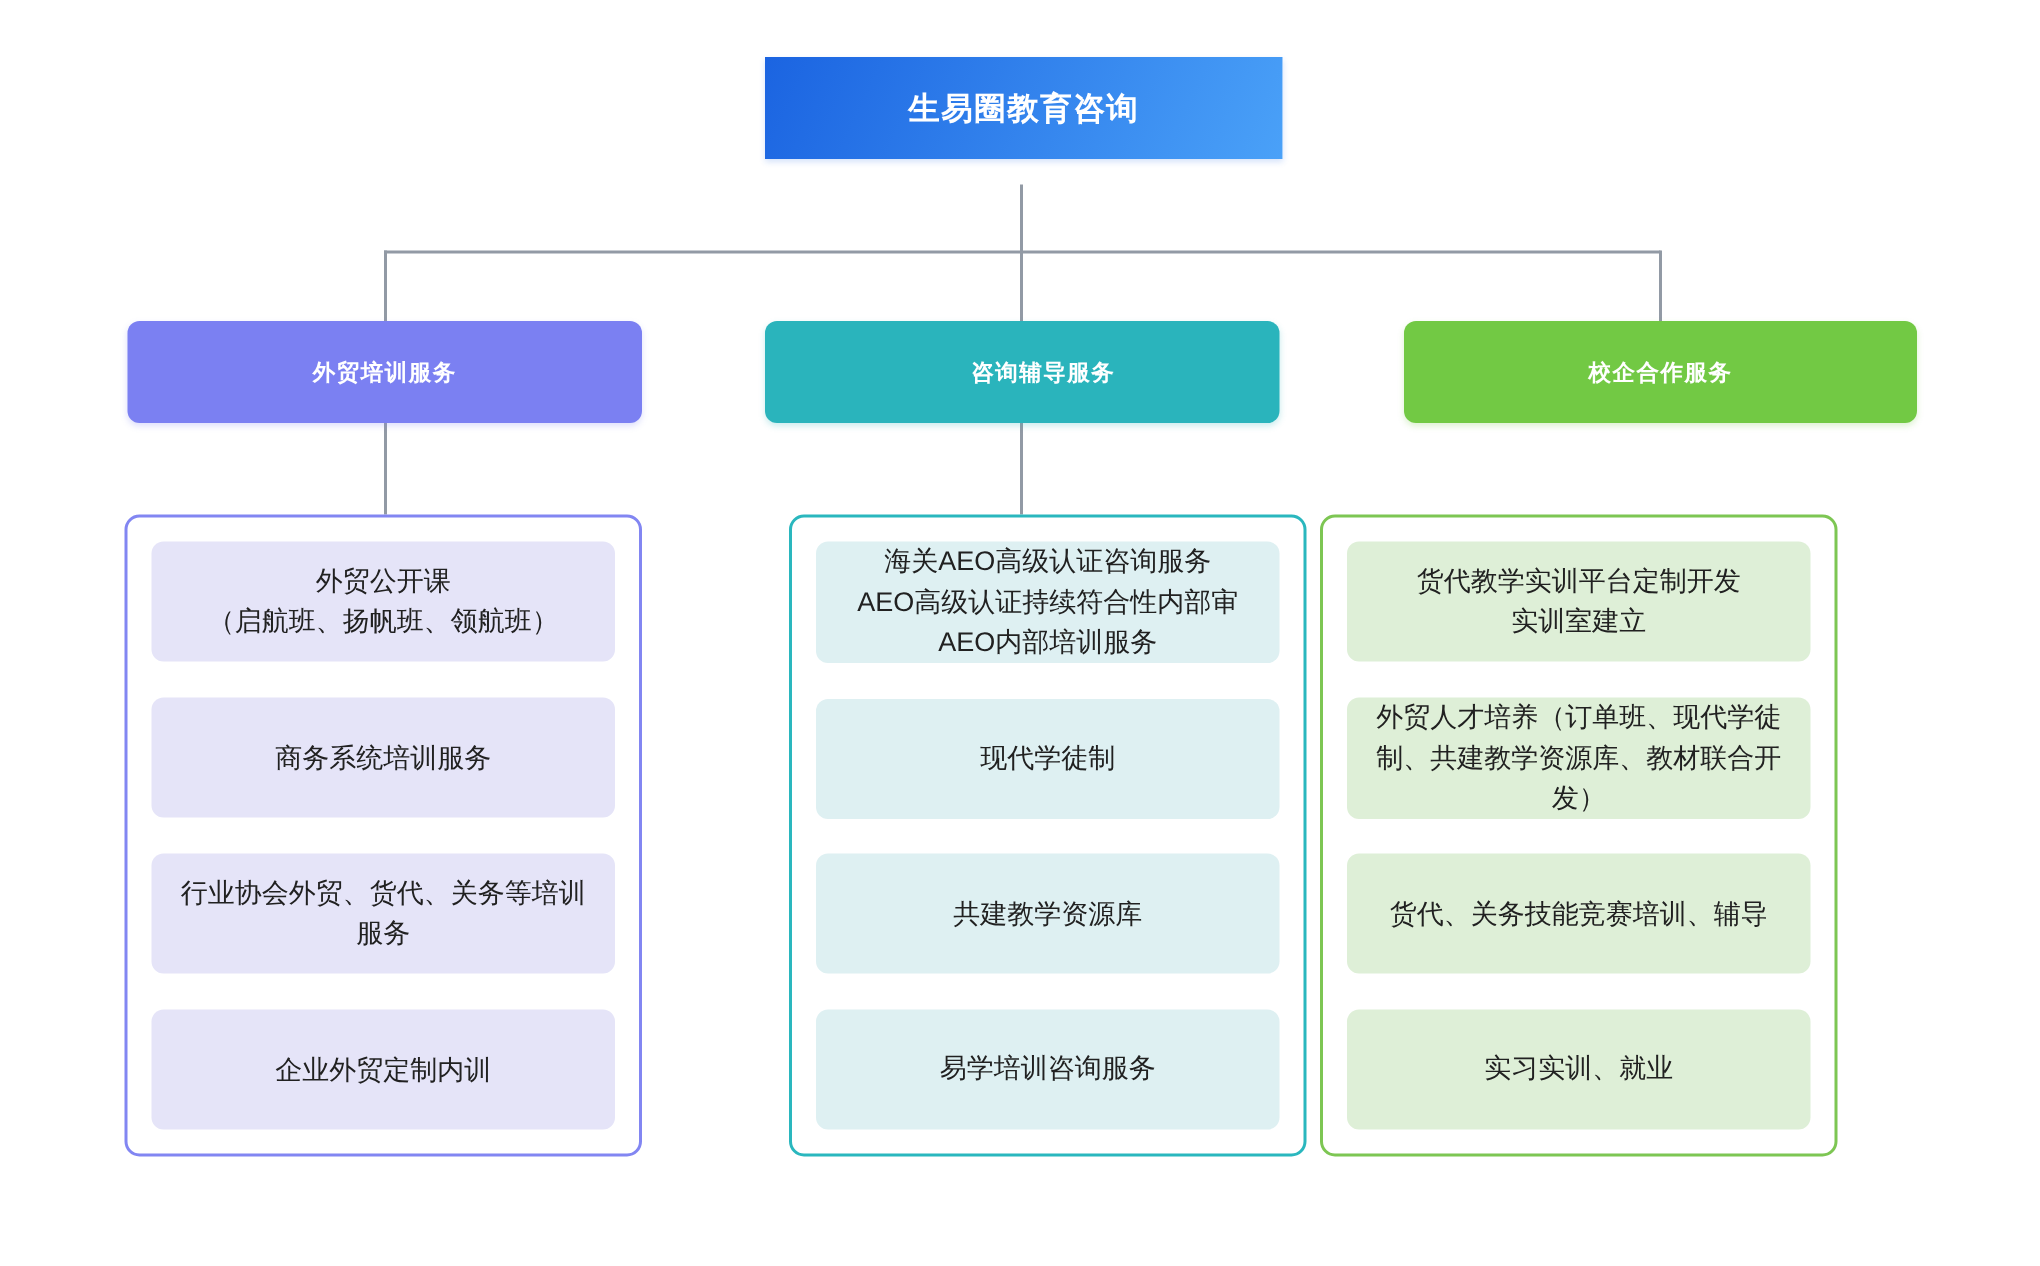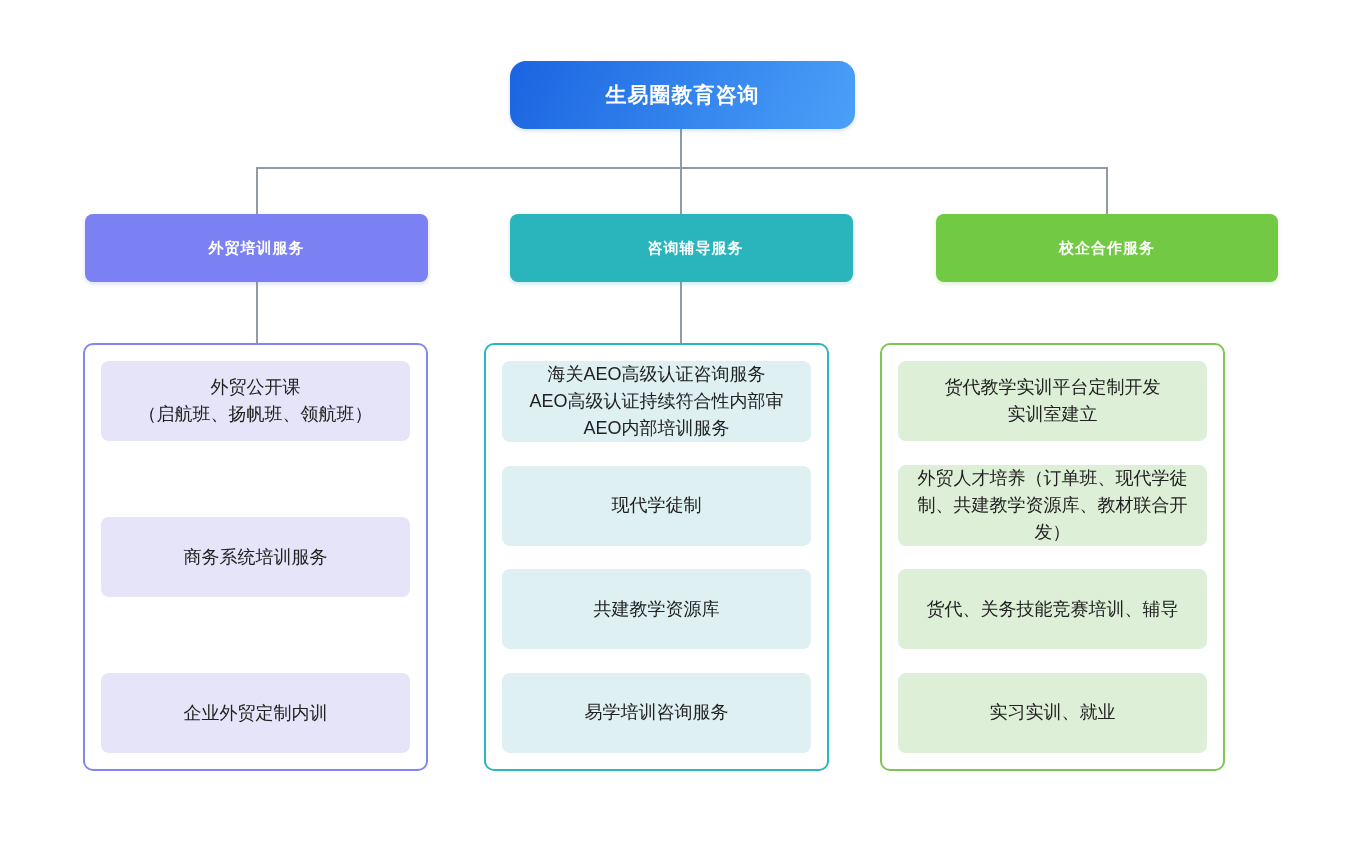--- a/index.html
+++ b/index.html
@@ -17,21 +17,21 @@
     --connector:#929aa5;
     --item-text:#212121;
     --header-text:#ffffff;
   }
   html,body{margin:0;padding:0;background:#ffffff;}
   body{font-family:"Liberation Sans","DejaVu Sans",sans-serif;}
   .canvas{position:relative;width:1360px;height:844px;background:#ffffff;overflow:hidden;}
 
   .node{position:absolute;display:flex;align-items:center;justify-content:center;
         box-sizing:border-box;text-align:center;}
-  .root-node{left:510px;top:61px;width:345px;height:68px;border-radius:16px;
+  .root-node{left:510px;top:38px;width:345px;height:68px;border-radius:0;
         background:linear-gradient(115deg,var(--root-gradient-start) 0%,var(--root-gradient-end) 100%);
         box-shadow:0 2px 4px rgba(30,100,225,.18);}
   .root-node span{color:var(--header-text);font-size:21px;font-weight:bold;letter-spacing:1px;}
 
   .line{position:absolute;background:var(--connector);}
   .line.v{width:1.5px;}
   .line.h{height:1.5px;}
   .l-root-down{left:680px;top:123px;height:45px;}
   .l-main-h{left:256px;top:167px;width:851px;}
   .l-drop-1{left:256px;top:167px;height:48px;}
@@ -43,21 +43,21 @@
   .branch-header{top:214px;height:68px;border-radius:8px;}
   .branch-header span{color:var(--header-text);font-size:15px;font-weight:bold;letter-spacing:1px;}
   .bh-1{left:85px;width:343px;background:var(--branch-1-header);box-shadow:0 2px 4px rgba(123,128,242,.25);}
   .bh-2{left:510px;width:343px;background:var(--branch-2-header);box-shadow:0 2px 4px rgba(42,180,188,.25);padding-left:28px;}
   .bh-3{left:936px;width:342px;background:var(--branch-3-header);box-shadow:0 2px 4px rgba(114,201,68,.25);}
 
   .group{position:absolute;top:343px;height:428px;width:345px;box-sizing:border-box;
          border-radius:10px;background:#ffffff;padding:16px;
          display:flex;flex-direction:column;justify-content:space-between;}
   .g-1{left:83px;border:2px solid var(--branch-1-border);}
-  .g-2{left:484px;border:2px solid var(--branch-2-border);}
+  .g-2{left:526px;border:2px solid var(--branch-2-border);}
   .g-3{left:880px;border:2px solid var(--branch-3-border);}
 
   .item{min-height:80px;border-radius:8px;display:flex;align-items:center;justify-content:center;
         box-sizing:border-box;padding:0 16px;text-align:center;}
   .item span{font-size:18px;line-height:1.5;color:var(--item-text);white-space:pre-line;}
   .g-1 .item{background:var(--branch-1-item-bg);}
   .g-2 .item{background:var(--branch-2-item-bg);}
   .g-3 .item{background:var(--branch-3-item-bg);}
 </style>
 </head>
@@ -89,20 +89,23 @@
 
   <div class="group g-1">
     <div class="item">
       <span>外贸公开课
 （启航班、扬帆班、领航班）</span>
     </div>
     <div class="item">
       <span>商务系统培训服务</span>
     </div>
     <div class="item">
+      <span>行业协会外贸、货代、关务等培训服务</span>
+    </div>
+    <div class="item">
       <span>企业外贸定制内训</span>
     </div>
   </div>
 
   <div class="group g-2">
     <div class="item">
       <span>海关AEO高级认证咨询服务
 AEO高级认证持续符合性内部审
 AEO内部培训服务</span>
     </div>

